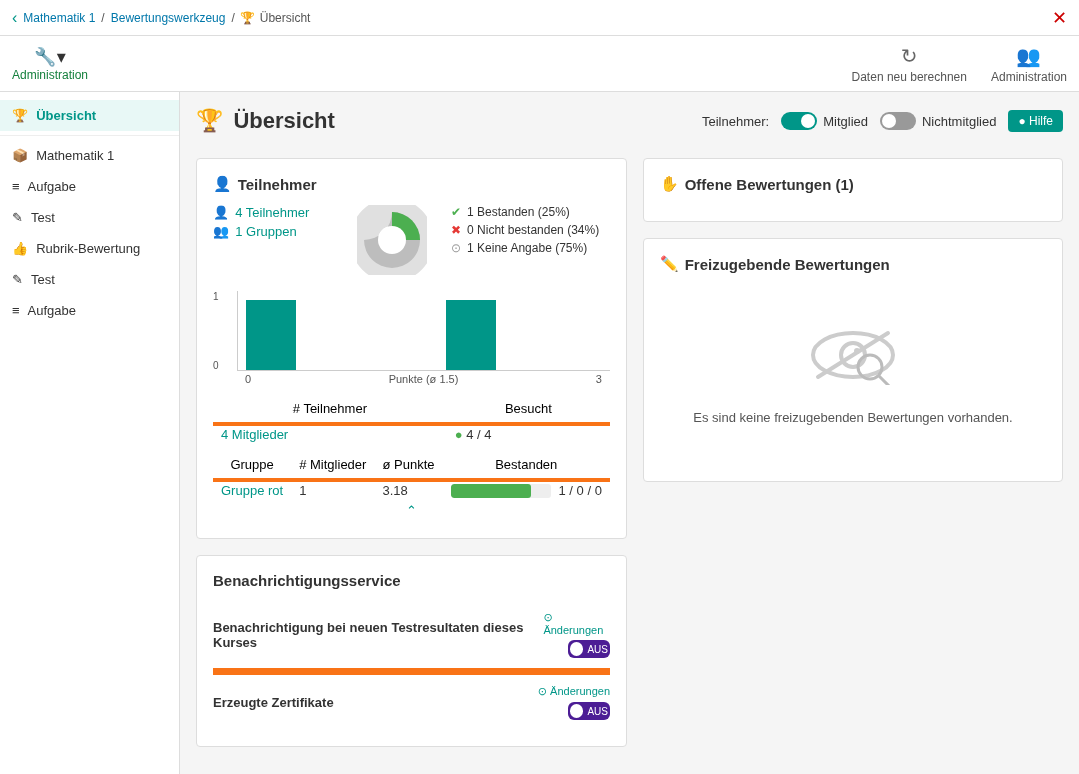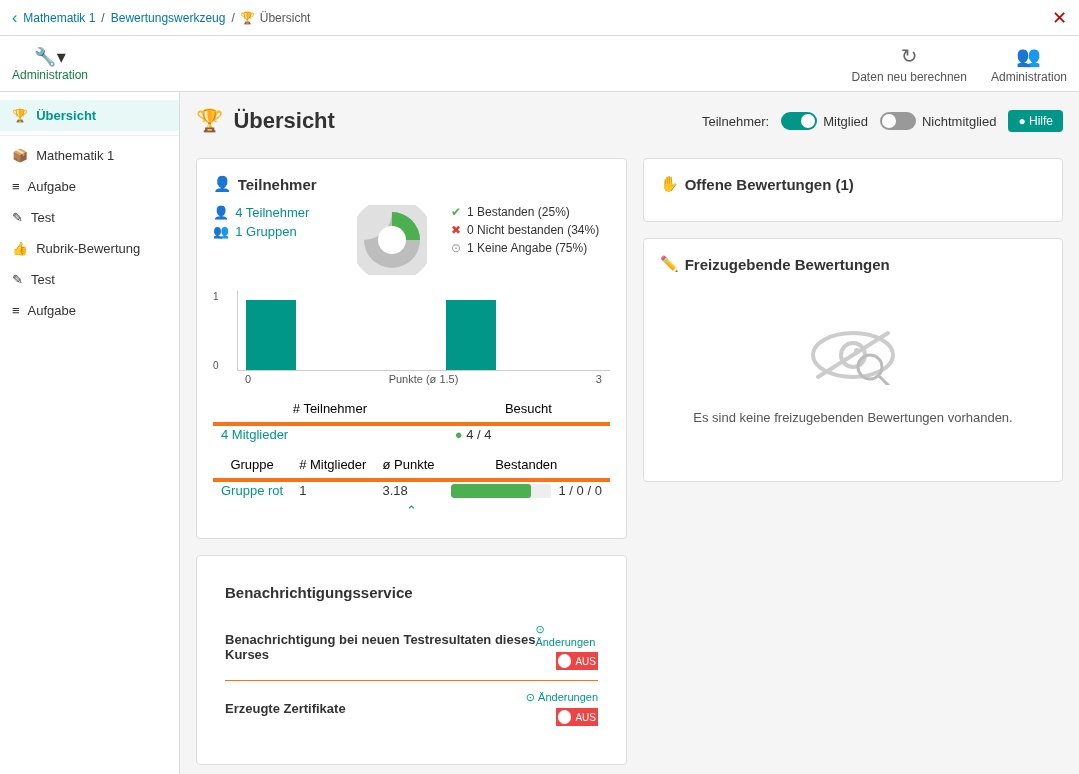--- a/index.html
+++ b/index.html
@@ -149,30 +149,30 @@
     .link { color: #009688; text-decoration: none; cursor: pointer; }
 
     
     .progress-bar-container { width: 100px; height: 14px; background: #eee; border-radius: 3px; overflow: hidden; }
     .progress-bar-fill { height: 100%; background: #4caf50; border-radius: 3px; }
 
     
     .collapse-arrow { text-align: center; padding: 4px; cursor: pointer; color: #009688; }
 
     
-    .notification-card { background: #fff; border: 1px solid #ddd; border-radius: 4px; padding: 28px; }
-    .notification-row { display: flex; align-items: center; justify-content: space-between; padding: 10px 0; border-bottom: 1px solid #f97316; }
+    .notification-card { background: #fff; border: 1px solid #ddd; border-radius: 4px; padding: 16px; }
+    .notification-row { display: flex; align-items: center; justify-content: space-between; padding: 10px 0; border-bottom: 7px solid #f97316; }
     .notification-row:last-child { border-bottom: none; }
     .notification-label { font-size: 13px; font-weight: bold; }
     .notification-right { display: flex; flex-direction: column; align-items: flex-end; gap: 4px; font-size: 11px; color: #999; }
 
     
     .aus-toggle { display: flex; align-items: center; gap: 4px; }
     .aus-track {
-      width: 42px; height: 18px; background: #ef4444; border-radius: 0;
+      width: 42px; height: 18px; background: #4c1d95; border-radius: 6px;
       display: flex; align-items: center; padding: 2px;
     }
     .aus-thumb {
       width: 14px; height: 14px; background: #fff; border-radius: 50%;
     }
     .aus-label { font-size: 10px; color: #fff; margin-left: 4px; }
 
     
     .offene-card { background: #fff; border: 1px solid #ddd; border-radius: 4px; padding: 16px; }
     .offene-table { width: 100%; border-collapse: collapse; font-size: 13px; margin-top: 8px; }

